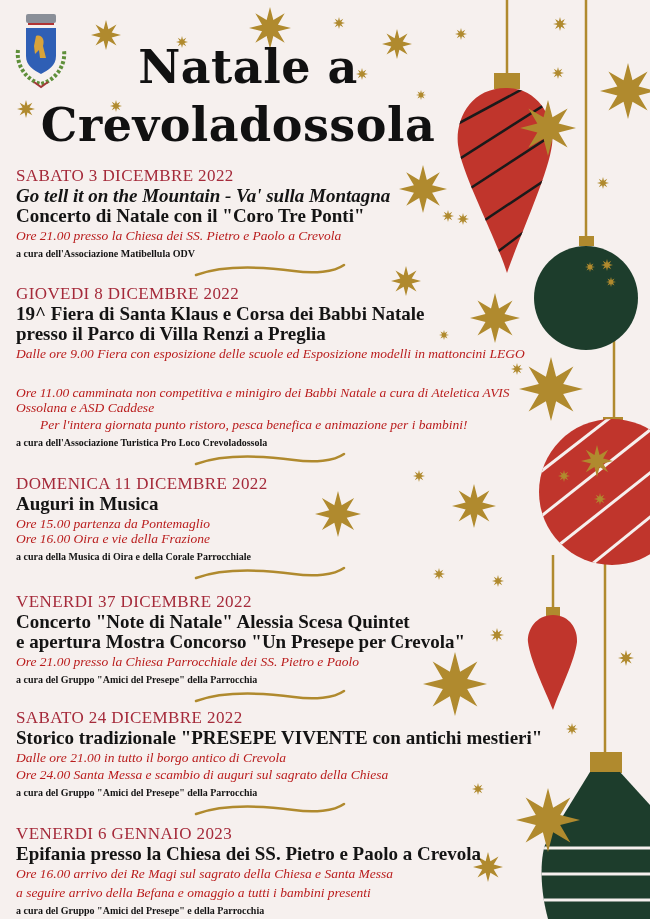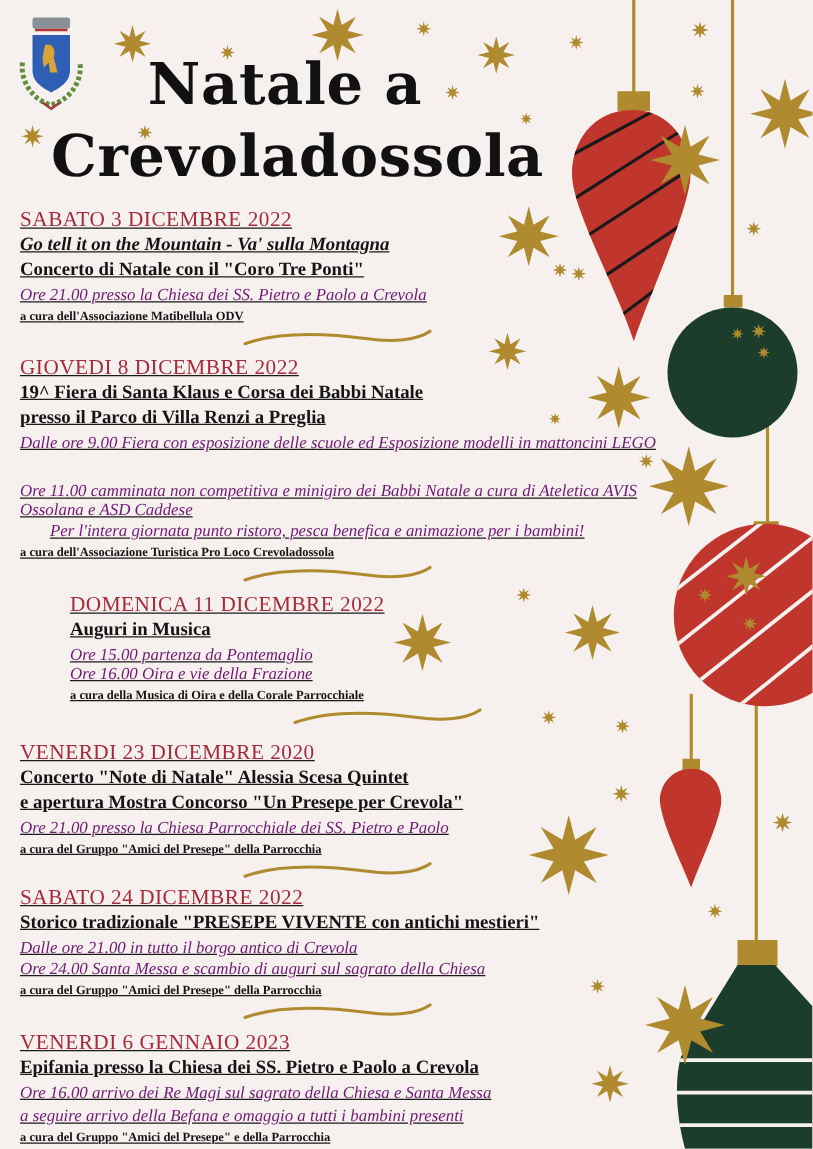--- a/index.html
+++ b/index.html
@@ -13,47 +13,47 @@
     .deco { position: absolute; left: 0; top: 0; width: 650px; height: 919px; pointer-events: none; }
     .title {
       position: absolute;
       left: 0; width: 480px;
       text-align: center;
       font-family: "DejaVu Serif", serif;
       font-weight: bold;
       color: #111;
       letter-spacing: 0.5px;
     }
-    .title.l1 { top: 40px; font-size: 46px; left: 8px; width: 440px; }
+    .title.l1 { top: 40px; font-size: 46px; left: 28px; width: 440px; }
     .title.l2 { top: 98px; font-size: 46px; left: 18px; width: 440px; }
     .crest { position: absolute; left: 12px; top: 10px; width: 58px; height: 82px; }
 
     .events { position: absolute; left: 16px; top: 166px; width: 560px; }
-    .event { position: relative; text-decoration: underline; }
+    .event { position: relative; }
     .ev-date {
       font-family: "Liberation Serif", serif;
       color: #a52a3a;
       font-size: 17px;
       line-height: 20px;
       letter-spacing: 0.4px;
     }
     .ev-title {
       font-family: "Liberation Serif", serif;
       font-weight: bold;
-      font-size: 15px;
+      font-size: 19px;
       line-height: 20px;
       color: #141414;
     }
     .ev-title .it { font-style: italic; }
     .ev-line {
       font-family: "Liberation Serif", serif;
       font-style: italic;
       font-size: 13.5px;
       line-height: 15px;
-      color: #701a75;
+      color: #b91c1c;
       margin-top: 2px;
     }
     .ev-org {
       font-family: "Liberation Serif", serif;
       font-weight: bold;
       font-size: 10px;
       line-height: 18px;
       color: #141414;
       margin-top: 2px;
     }
@@ -206,33 +206,33 @@
     <div class="ev-title">presso il Parco di Villa Renzi a Preglia</div>
     <div class="ev-line" style="width:520px;">Dalle ore 9.00 Fiera con esposizione delle scuole ed Esposizione modelli in mattoncini LEGO</div>
     <div class="ev-line" style="width:520px;margin-top:24px;">Ore 11.00 camminata non competitiva e minigiro dei Babbi Natale a cura di Ateletica AVIS Ossolana e ASD Caddese</div>
     <div class="ev-line" style="width:540px;margin-left:24px;">Per l'intera giornata punto ristoro, pesca benefica e animazione per i bambini!</div>
     <div class="ev-org">a cura dell'Associazione Turistica Pro Loco Crevoladossola</div>
     <svg class="flourish" viewBox="0 0 152 16">
         <path d="M2,12 C30,2 70,4 100,8 C120,11 140,9 150,2" fill="none" stroke="#b08a2e" stroke-width="2.5" stroke-linecap="round"></path>
       </svg>
   </div>
 
-  <div class="event" style="height:118px;margin-left:40px;">
+  <div class="event" style="height:118px;">
     <div class="ev-date">DOMENICA 11 DICEMBRE 2022</div>
     <div class="ev-title">Auguri in Musica</div>
     <div class="ev-line">Ore 15.00 partenza da Pontemaglio</div>
     <div class="ev-line" style="margin-top:0;">Ore 16.00 Oira e vie della Frazione</div>
     <div class="ev-org">a cura della Musica di Oira e della Corale Parrocchiale</div>
     <svg class="flourish" viewBox="0 0 152 16">
         <path d="M2,12 C30,2 70,4 100,8 C120,11 140,9 150,2" fill="none" stroke="#b08a2e" stroke-width="2.5" stroke-linecap="round"></path>
       </svg>
   </div>
 
   <div class="event" style="height:116px;">
-    <div class="ev-date">VENERDI 23 DICEMBRE 2020</div>
+    <div class="ev-date">VENERDI 37 DICEMBRE 2022</div>
     <div class="ev-title">Concerto "Note di Natale" Alessia Scesa Quintet</div>
     <div class="ev-title">e apertura Mostra Concorso "Un Presepe per Crevola"</div>
     <div class="ev-line">Ore 21.00 presso la Chiesa Parrocchiale dei SS. Pietro e Paolo</div>
     <div class="ev-org">a cura del Gruppo "Amici del Presepe" della Parrocchia</div>
     <svg class="flourish" viewBox="0 0 152 16">
         <path d="M2,12 C30,2 70,4 100,8 C120,11 140,9 150,2" fill="none" stroke="#b08a2e" stroke-width="2.5" stroke-linecap="round"></path>
       </svg>
   </div>
 
   <div class="event" style="height:116px;">

